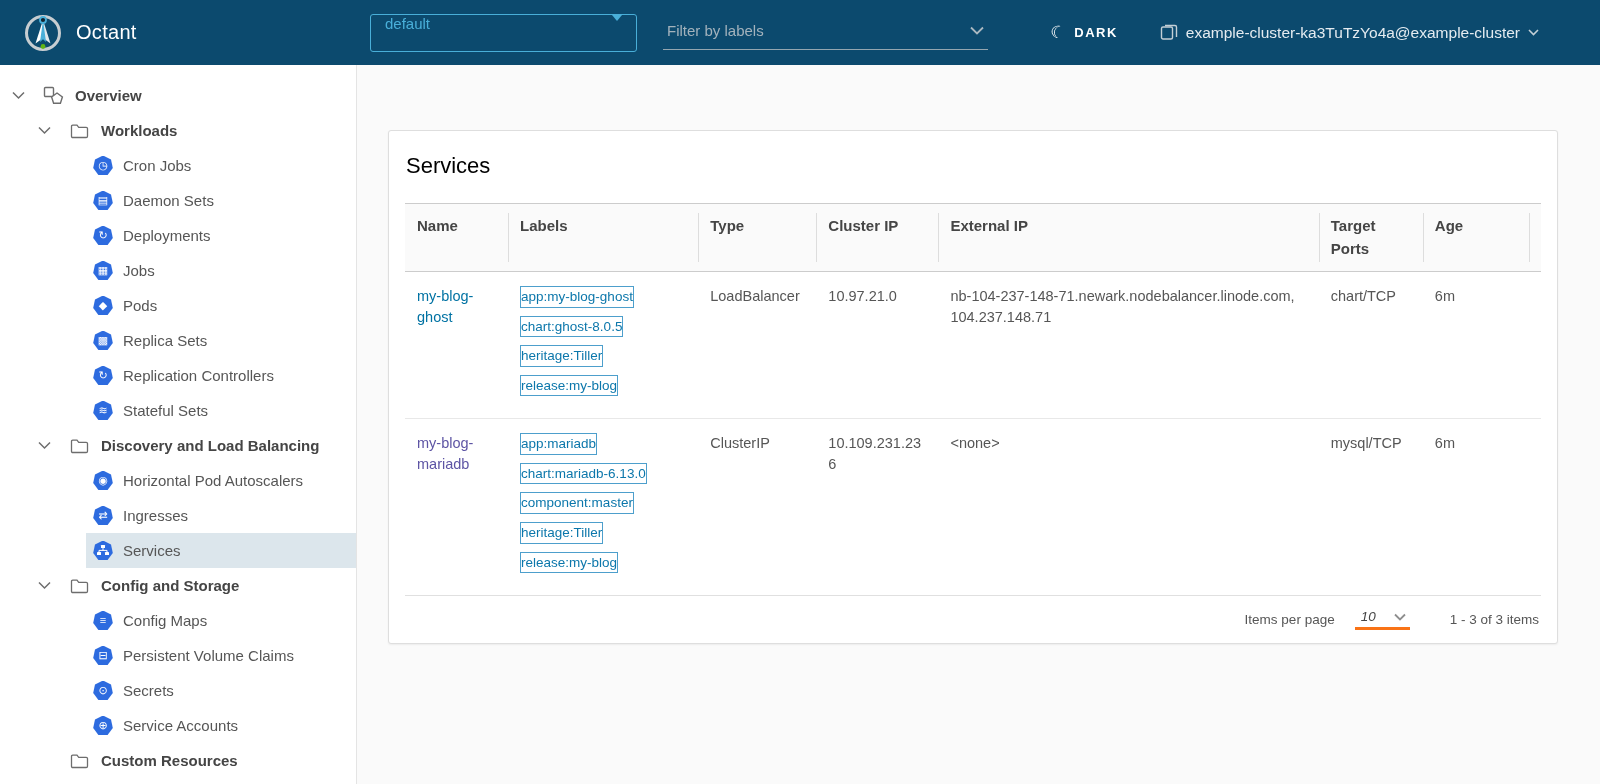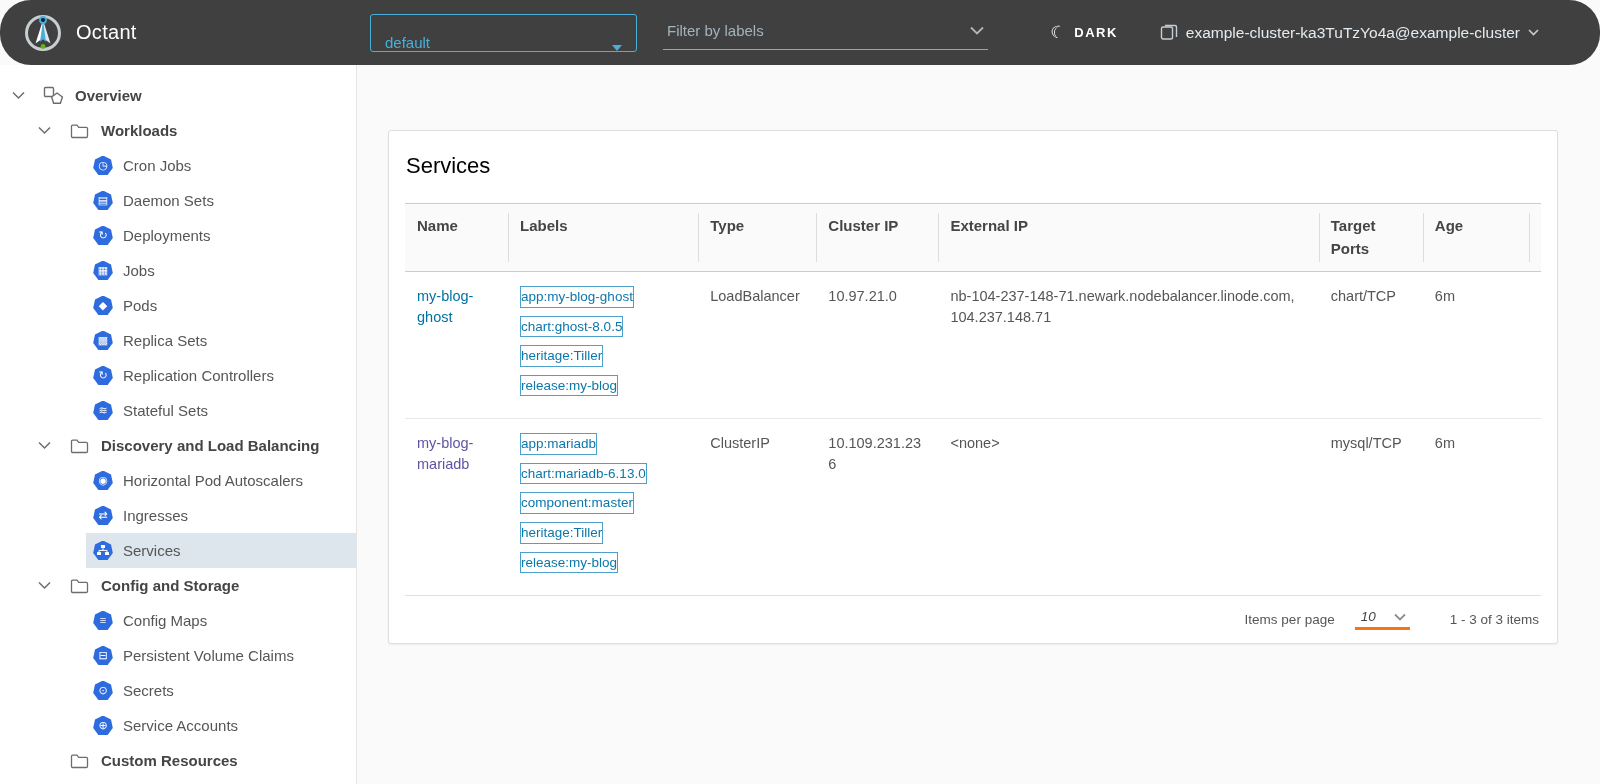--- a/index.html
+++ b/index.html
@@ -1,24 +1,24 @@
 <!DOCTYPE html>
 <html><head>
 <meta charset="utf-8">
 <style>
   * { margin:0; padding:0; box-sizing:border-box; }
   html,body { width:1600px; height:784px; overflow:hidden;
     font-family:"Liberation Sans", sans-serif; background:#fafafa; }
 
   
-  .app-header { height:65px; background:#404040; display:flex; align-items:center; color:#fff;border-radius:31px; }
+  .app-header { height:65px; background:#0c4a6e; display:flex; align-items:center; color:#fff; }
   .brand { width:345px; display:flex; align-items:center; padding-left:23px; }
   .brand-title { font-size:20px; font-weight:400; color:#fff; margin-left:13px; letter-spacing:.3px; }
   .ns-select { width:267px; height:38px; border:1px solid #49afd9; border-radius:3px;
-    display:flex; align-items:flex-end; justify-content:space-between;
+    display:flex; align-items:flex-start; justify-content:space-between;
     padding:0 14px; margin-left:25px; cursor:pointer; }
   .ns-select .val { color:#49afd9; font-size:15px; }
   .caret-down { width:0; height:0; border-left:5px solid transparent; border-right:5px solid transparent;
     border-top:6px solid #49afd9; }
   .label-filter { width:325px; margin-left:26px; border-bottom:1px solid #94a6b0;
     display:flex; align-items:center; justify-content:space-between; height:34px; padding:0 4px 4px 4px; }
   .label-filter .ph { color:#a3b2bc; font-size:15px; }
   .chev-svg { stroke:#aab8c1; stroke-width:1.8; fill:none; }
   .theme-toggle { display:flex; align-items:center; margin-left:62px; cursor:pointer; color:#fff; }
   .moon { font-size:17px; margin-right:9px; transform:rotate(14deg); }

